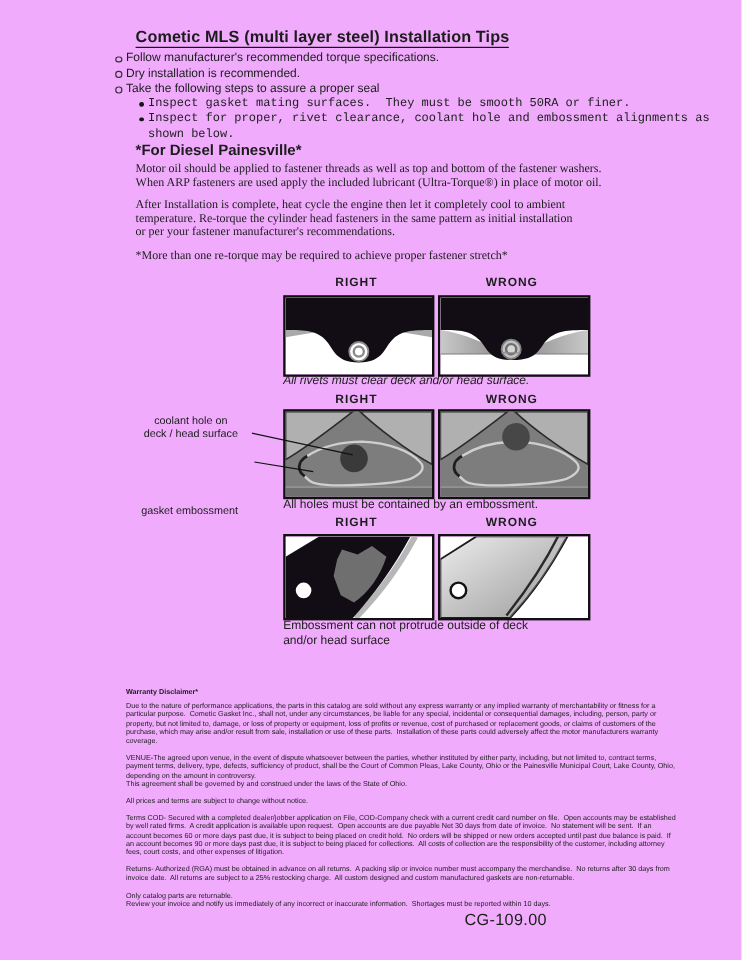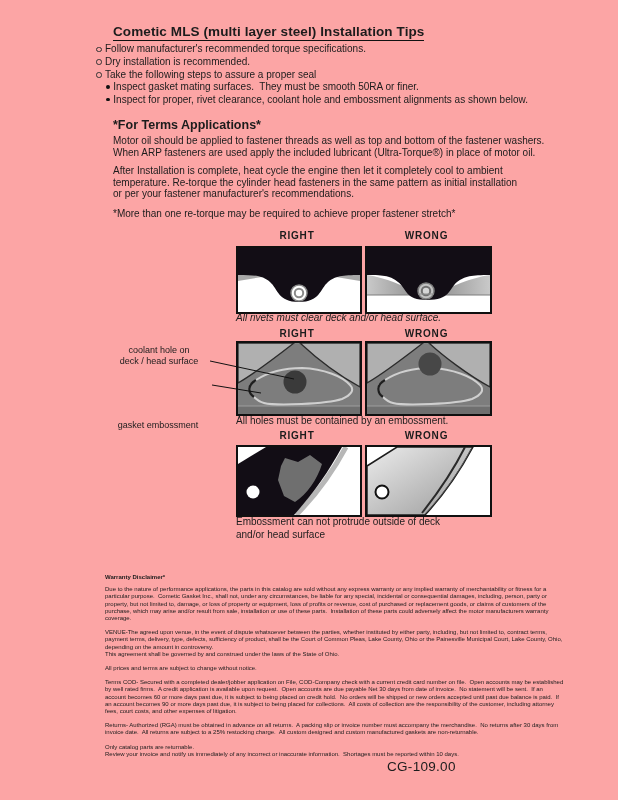--- a/index.html
+++ b/index.html
@@ -1,29 +1,29 @@
 <!DOCTYPE html>
 <html><head>
 <meta charset="utf-8">
 <style>
   html,body{margin:0;padding:0;background:#ffffff;}
-  .page{position:relative;width:618px;height:800px;background:#fca5a5;overflow:hidden;
+  .page{position:relative;width:618px;height:800px;background:#f0abfc;overflow:hidden;
         font-family:"Liberation Sans", sans-serif;color:#1c1c1c;}
   .abs{position:absolute;}
   .title{font-size:13.5px;font-weight:bold;border-bottom:1.5px solid #111;
          padding-bottom:1px;white-space:nowrap;letter-spacing:.1px;}
   .bullets{font-size:10px;line-height:12.8px;}
   .b-row{display:flex;align-items:flex-start;white-space:pre-wrap;}
-  .b-row.lvl2{margin-left:10px;}
+  .b-row.lvl2{margin-left:20px;font-family:Liberation Mono, monospace;}
   .dot-open{width:3.5px;height:3.5px;border:1px solid #333;border-radius:50%;
             display:inline-block;margin:3.5px 3.5px 0 0;flex:0 0 auto;}
   .dot-fill{width:3.8px;height:3.8px;background:#111;border-radius:50%;
             display:inline-block;margin:3.5px 3.5px 0 0;flex:0 0 auto;}
   .h2{font-size:12.5px;font-weight:bold;white-space:nowrap;}
-  .para{font-size:10px;line-height:11.5px;white-space:pre-wrap;width:500px;}
+  .para{font-size:10px;line-height:11.5px;white-space:pre-wrap;width:500px;font-family:Liberation Serif, serif;}
   .figlabels{width:252px;display:flex;font-size:10px;font-weight:600;letter-spacing:.8px;}
   .figlabels span{display:block;text-align:center;}
   .fl-right{width:122px;}
   .fl-wrong{width:123px;margin-left:7px;}
   .figbox{border:2px solid #101010;display:block;}
   .caption{font-size:10px;line-height:12.5px;white-space:pre-wrap;}
   .ann-label{font-size:9px;line-height:10.5px;text-align:center;white-space:pre-wrap;width:98px;}
   .smallprint{width:460px;font-size:6px;line-height:7.2px;}
   .smallprint h4{margin:0 0 5px 0;font-size:6px;font-weight:bold;}
   .smallprint p{margin:0 0 7px 0;white-space:pre-wrap;}
@@ -54,21 +54,21 @@
     <div class="b-row lvl2">
       <span class="dot-fill"></span>
       <span>Inspect gasket mating surfaces.  They must be smooth 50RA or finer.</span>
     </div>
     <div class="b-row lvl2">
       <span class="dot-fill"></span>
       <span>Inspect for proper, rivet clearance, coolant hole and embossment alignments as shown below.</span>
     </div>
   </div>
 
-  <div class="abs h2" style="left:113px;top:118px;">*For Terms Applications*</div>
+  <div class="abs h2" style="left:113px;top:118px;">*For Diesel Painesville*</div>
   <div class="abs para" style="left:113px;top:135px;">Motor oil should be applied to fastener threads as well as top and bottom of the fastener washers.
 When ARP fasteners are used apply the included lubricant (Ultra-Torque®) in place of motor oil.</div>
   <div class="abs para" style="left:113px;top:208px;">*More than one re-torque may be required to achieve proper fastener stretch*</div>
   <div class="abs para" style="left:113px;top:165px;">After Installation is complete, heat cycle the engine then let it completely cool to ambient
 temperature. Re-torque the cylinder head fasteners in the same pattern as initial installation
 or per your fastener manufacturer's recommendations.</div>
 
   <div class="abs figlabels" style="left:236px;top:230px;">
     <span class="fl-right">RIGHT</span>
     <span class="fl-wrong">WRONG</span>

